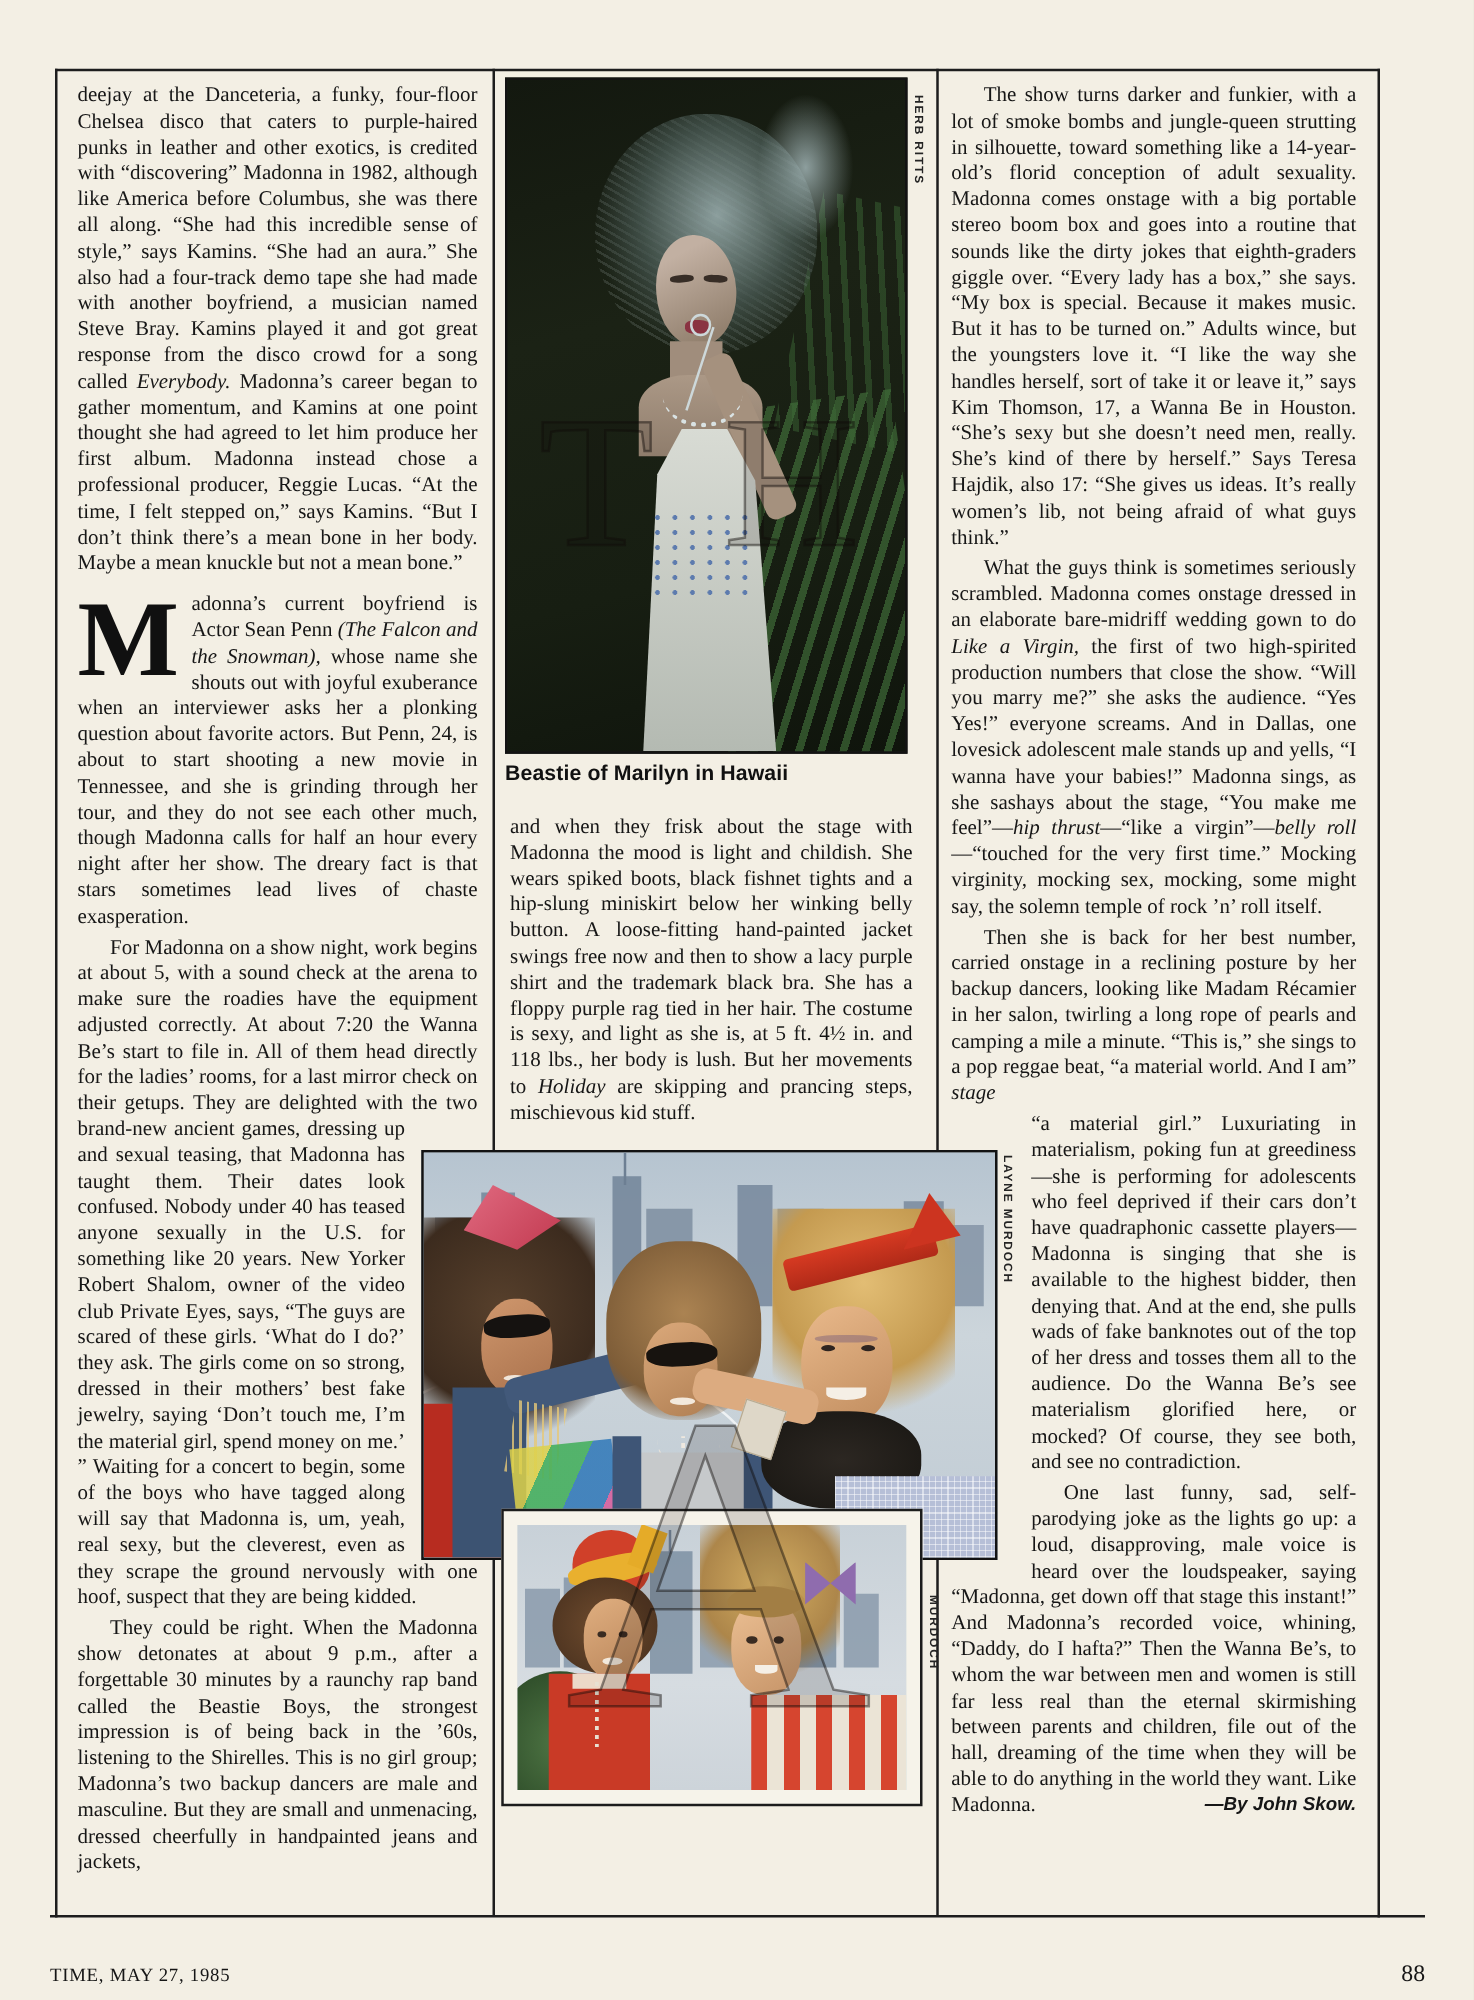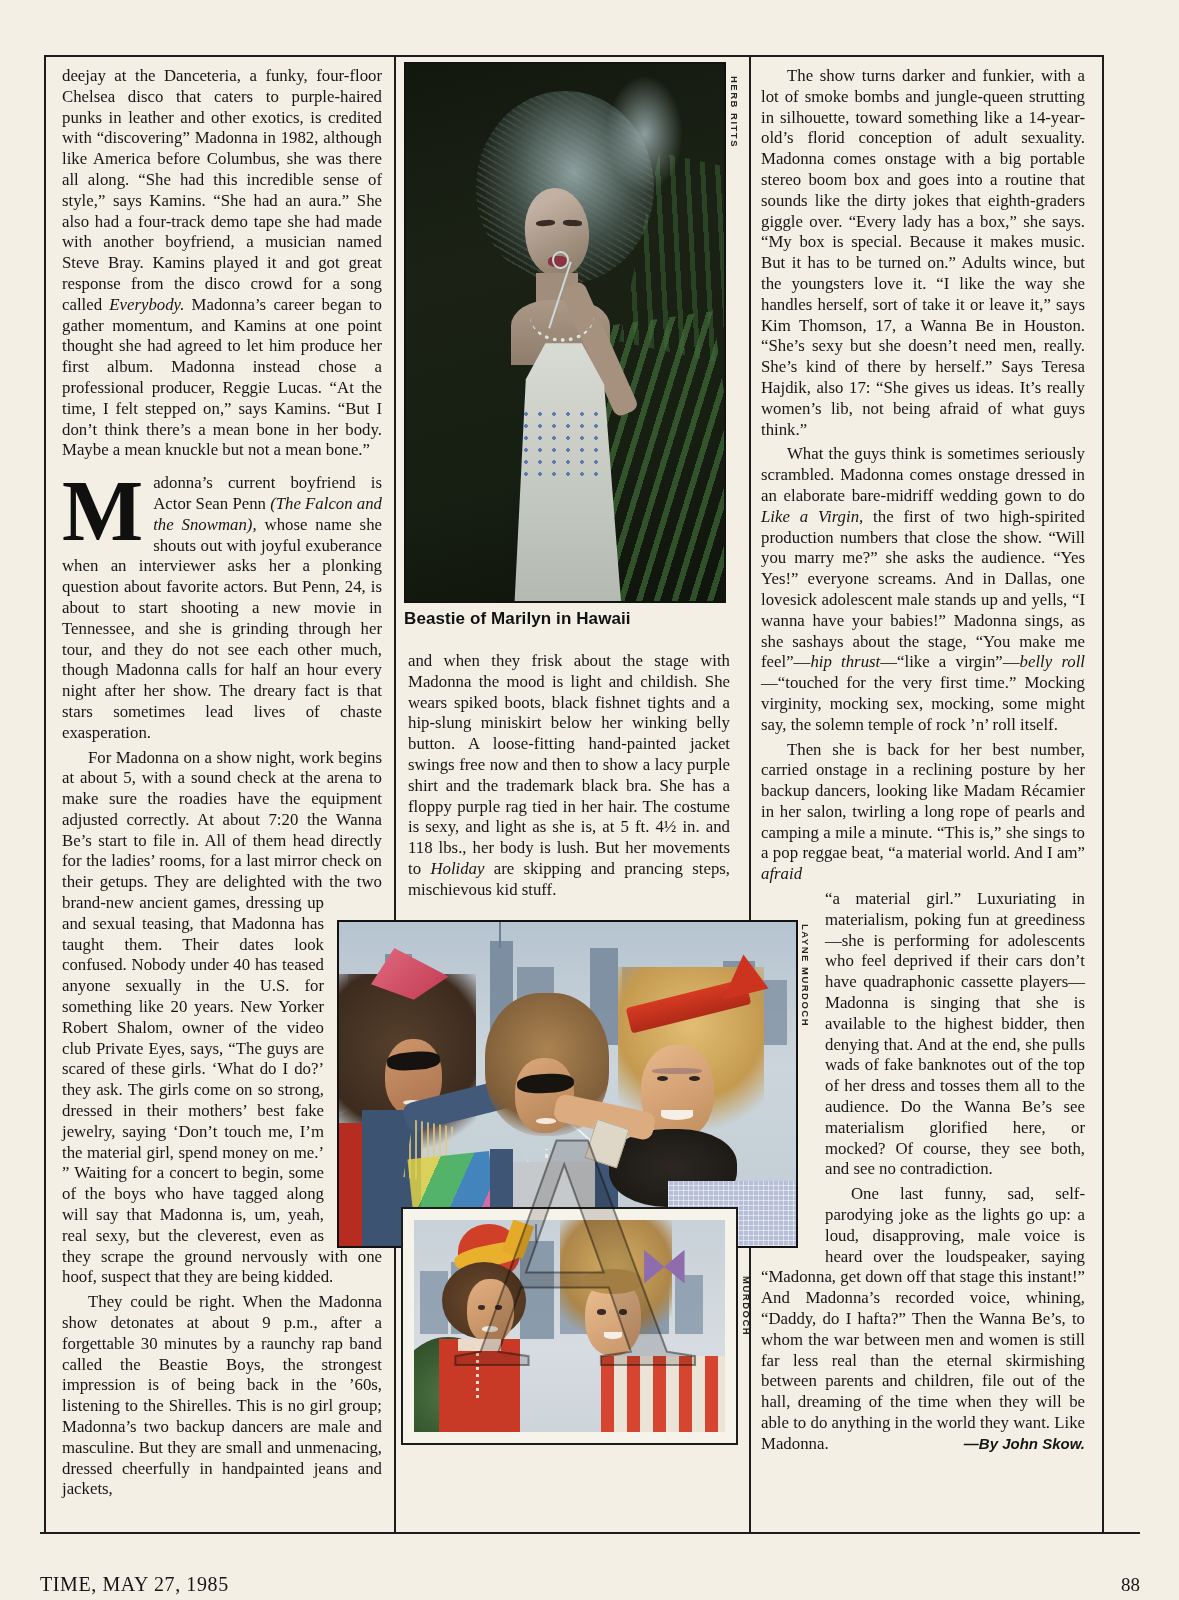--- a/index.html
+++ b/index.html
@@ -35,21 +35,21 @@
   .caprule{border-top:2px solid #151515;margin:5px 0 4px 0;}
   .quote{font-family:"Liberation Serif",serif;font-style:italic;font-weight:normal;font-size:17.5px;
          letter-spacing:0.2px;}
   .wm{position:absolute;font-family:"Liberation Serif",serif;color:rgba(12,10,6,0.14);
       -webkit-text-stroke:2px rgba(15,12,8,0.45);z-index:3;pointer-events:none;}
   .inset{position:absolute;background:#f6f3ea;border:2px solid #1c1c1c;padding:11px;z-index:3;}
   .inset-in{position:relative;width:311px;height:212px;overflow:hidden;background:#c8d1d8;}
   
   .footer{position:absolute;left:40px;top:1541px;width:1100px;display:flex;
           justify-content:space-between;align-items:baseline;z-index:4;}
-  .f-l{font-size:20px;letter-spacing:0.6px;margin-top:32px;}
+  .f-l{font-size:15px;letter-spacing:0.6px;margin-top:32px;}
   .f-r{font-size:19px;}
 </style>
 </head>
 <body>
 
 <div class="page">
 
   <div class="frame"></div>
   <div class="colrule" style="left:394px;"></div>
   <div class="colrule" style="left:749px;"></div>
@@ -57,21 +57,21 @@
   <div class="col" style="left:58px;width:328px;height:1466px;">
     <p><span>deejay at the Danceteria, a funky, four-floor Chelsea disco that caters to purple-haired punks in leather and other exotics, is credited with “discovering” Madonna in 1982, although like America before Columbus, she was there all along. “She had this incredible sense of style,” says Kamins. “She had an aura.” She also had a four-track demo tape she had made with another boyfriend, a musician named Steve Bray. Kamins played it and got great response from the disco crowd for a song called </span><span class="it">Everybody.</span><span> Madonna’s career began to gather momentum, and Kamins at one point thought she had agreed to let him produce her first album. Madonna instead chose a professional producer, Reggie Lucas. “At the time, I felt stepped on,” says Kamins. “But I don’t think there’s a mean bone in her body. Maybe a mean knuckle but not a mean bone.”</span></p>
     <p class="mt"><span class="dropcap">M</span><span>adonna’s current boyfriend is Actor Sean Penn </span><span class="it">(The Falcon and the Snowman),</span><span> whose name she shouts out with joyful exuberance when an interviewer asks her a plonking question about favorite actors. But Penn, 24, is about to start shooting a new movie in Tennessee, and she is grinding through her tour, and they do not see each other much, though Madonna calls for half an hour every night after her show. The dreary fact is that stars sometimes lead lives of chaste exasperation.</span></p>
     <p class="ind"><span>For Madonna on a show night, work begins at about 5, with a sound check at the arena to make sure the roadies have the equipment adjusted correctly. At about 7:20 the Wanna Be’s start to file in. All of them head directly for the ladies’ rooms, for a last mirror check on their getups. They are delighted with the two </span><span class="spacerR"></span><span>brand-new ancient games, dressing up and sexual teasing, that Madonna has taught them. Their dates look confused. Nobody under 40 has teased anyone sexually in the U.S. for something like 20 years. New Yorker Robert Shalom, owner of the video club Private Eyes, says, “The guys are scared of these girls. ‘What do I do?’ they ask. The girls come on so strong, dressed in their mothers’ best fake jewelry, saying ‘Don’t touch me, I’m the material girl, spend money on me.’ ” Waiting for a concert to begin, some of the boys who have tagged along will say that Madonna is, um, yeah, real sexy, but </span><span>the cleverest, even as they scrape the ground nervously with one hoof, suspect that they are being kidded.</span></p>
     <p class="ind">They could be right. When the Madonna show detonates at about 9 p.m., after a forgettable 30 minutes by a raunchy rap band called the Beastie Boys, the strongest impression is of being back in the ’60s, listening to the Shirelles. This is no girl group; Madonna’s two backup dancers are male and masculine. But they are small and unmenacing, dressed cheerfully in handpainted jeans and jackets,</p>
   </div>
 
   <div class="col" style="left:757px;width:332px;height:1466px;">
     <p class="ind">The show turns darker and funkier, with a lot of smoke bombs and jungle-queen strutting in silhouette, toward something like a 14-year-old’s florid conception of adult sexuality. Madonna comes onstage with a big portable stereo boom box and goes into a routine that sounds like the dirty jokes that eighth-graders giggle over. “Every lady has a box,” she says. “My box is special. Because it makes music. But it has to be turned on.” Adults wince, but the youngsters love it. “I like the way she handles herself, sort of take it or leave it,” says Kim Thomson, 17, a Wanna Be in Houston. “She’s sexy but she doesn’t need men, really. She’s kind of there by herself.” Says Teresa Hajdik, also 17: “She gives us ideas. It’s really women’s lib, not being afraid of what guys think.”</p>
     <p class="ind"><span>What the guys think is sometimes seriously scrambled. Madonna comes onstage dressed in an elaborate bare-midriff wedding gown to do </span><span class="it">Like a Virgin,</span><span> the first of two high-spirited production numbers that close the show. “Will you marry me?” she asks the audience. “Yes Yes!” everyone screams. And in Dallas, one lovesick adolescent male stands up and yells, “I wanna have your babies!” Madonna sings, as she sashays about the stage, “You make me feel”—</span><span class="it">hip thrust</span><span>—“like a virgin”—</span><span class="it">belly roll</span><span>—“touched for the very first time.” Mocking virginity, mocking sex, mocking, some might say, the solemn temple of rock ’n’ roll itself.</span></p>
-    <p class="ind"><span>Then she is back for her best number, carried onstage in a reclining posture by her backup dancers, looking like Madam Récamier in her salon, twirling a long rope of pearls and camping a mile a minute. “This is,” she sings to a pop reggae beat, “a material world. And I am” </span><span class="it">afraid</span></p>
+    <p class="ind"><span>Then she is back for her best number, carried onstage in a reclining posture by her backup dancers, looking like Madam Récamier in her salon, twirling a long rope of pearls and camping a mile a minute. “This is,” she sings to a pop reggae beat, “a material world. And I am” </span><span class="it">stage</span></p>
     <span class="spacerL"></span>
     <p>“a material girl.” Luxuriating in materialism, poking fun at greediness—she is performing for adolescents who feel deprived if their cars don’t have quadraphonic cassette players—Madonna is singing that she is available to the highest bidder, then denying that. And at the end, she pulls wads of fake banknotes out of the top of her dress and tosses them all to the audience. Do the Wanna Be’s see materialism glorified here, or mocked? Of course, they see both, and see no contradiction.</p>
     <p class="ind"><span>One last funny, sad, self-parodying joke as the lights go up: a loud, disapproving, male voice is heard over the loudspeaker, saying “Madonna, get down off that stage this instant!” And Madonna’s recorded voice, whining, “Daddy, do I hafta?” Then the Wanna Be’s, to whom the war between men and women is still far less real than the eternal skirmishing between parents and children, file out of the hall, dreaming of the time when they will be able to do anything in the world they want. Like Madonna.</span><span class="byline">—By John Skow.</span></p>
   </div>
 
   <div class="fig" style="left:404px;top:62px;width:318px;height:537px;">
     <div class="abs" style="inset:0;background:linear-gradient(165deg,#13180f 0%,#1b2215 35%,#171e12 70%,#0f140c 100%);"></div>
     <div class="abs" style="right:-3%;top:48%;width:55%;height:55%;background:repeating-linear-gradient(115deg,rgba(74,128,66,0.55) 0 6px,rgba(0,0,0,0) 6px 17px);transform:rotate(-8deg);"></div>
     <div class="abs" style="right:-5%;top:18%;width:32%;height:36%;background:repeating-linear-gradient(75deg,rgba(62,108,56,0.45) 0 5px,rgba(0,0,0,0) 5px 15px);transform:rotate(12deg);"></div>
     <div class="abs" style="left:22%;top:5%;width:56%;height:36%;border-radius:50%;background:radial-gradient(ellipse at 55% 42%,rgba(152,172,172,0.9) 0%,rgba(72,88,82,0.8) 45%,rgba(20,28,20,0) 72%),repeating-linear-gradient(30deg,rgba(200,215,215,0.15) 0 2px,rgba(0,0,0,0) 2px 6px);"></div>
@@ -81,20 +81,21 @@
     <div class="abs" style="left:49.5%;top:29%;width:6%;height:1.1%;background:#372d26;border-radius:40%;transform:rotate(3deg);"></div>
     <div class="abs" style="left:44.5%;top:35.8%;width:6.5%;height:2%;background:#8a3342;border-radius:40%;"></div>
     <div class="abs" style="left:41%;top:39%;width:13%;height:7%;background:#a08d7c;"></div>
     <div class="abs" style="left:33%;top:44%;width:31%;height:12%;border-radius:40% 40% 0 0;background:linear-gradient(#ab9886,#8f7d6c);"></div>
     <div class="abs" style="left:57%;top:40%;width:8%;height:26%;background:#a5917e;border-radius:8px;transform:rotate(-24deg);"></div>
     <div class="abs" style="left:28%;top:52%;width:44%;height:48%;background:linear-gradient(#d8dbd4,#b4bab2);clip-path:polygon(14% 100%,22% 14%,36% 0,62% 0,78% 16%,90% 100%);"></div>
     <div class="abs" style="left:36%;top:64%;width:26%;height:13%;background:radial-gradient(circle 2px at 6px 6px,#5d7bae 90%,rgba(0,0,0,0) 100%);background-size:14px 12px;"></div>
     <div class="abs" style="left:48%;top:36.5%;width:2px;height:13%;background:#cdd8da;transform:rotate(18deg);"></div>
     <div class="abs" style="left:46%;top:34.8%;width:4%;height:2.6%;border:2px solid #cdd8da;border-radius:50%;"></div>
     <div class="abs" style="left:39%;top:42%;width:20%;height:9%;border-bottom:4px dotted #d9e2e3;border-radius:50%;"></div>
+    <div class="wm" style="left:8%;top:44%;font-size:150px;letter-spacing:56px;">TH</div>
   </div>
   <div class="credit" style="left:729px;top:76px;">HERB RITTS</div>
   <div class="cap" style="left:404px;top:609px;width:324px;">Beastie of Marilyn in Hawaii</div>
 
   <div class="col" style="left:404px;top:647px;width:330px;height:270px;">
     <p><span>and when they frisk about the stage with Madonna the mood is light and childish. She wears spiked boots, black fishnet tights and a hip-slung miniskirt below her winking belly button. A loose-fitting hand-painted jacket swings free now and then to show a lacy purple shirt and the trademark black bra. She has a floppy purple rag tied in her hair. The costume is sexy, and light as she is, at 5 ft. 4½ in. and 118 lbs., her body is lush. But her movements to </span><span class="it">Holiday</span><span> are skipping and prancing steps, mischievous kid stuff.</span></p>
   </div>
 
   <div class="fig" style="left:337px;top:920px;width:457px;height:324px;background:#c3ced6;">
     <div class="abs" style="inset:0;background:linear-gradient(#b6c4d0 0%,#ccd5db 45%,#c0cbd4 100%);"></div>

